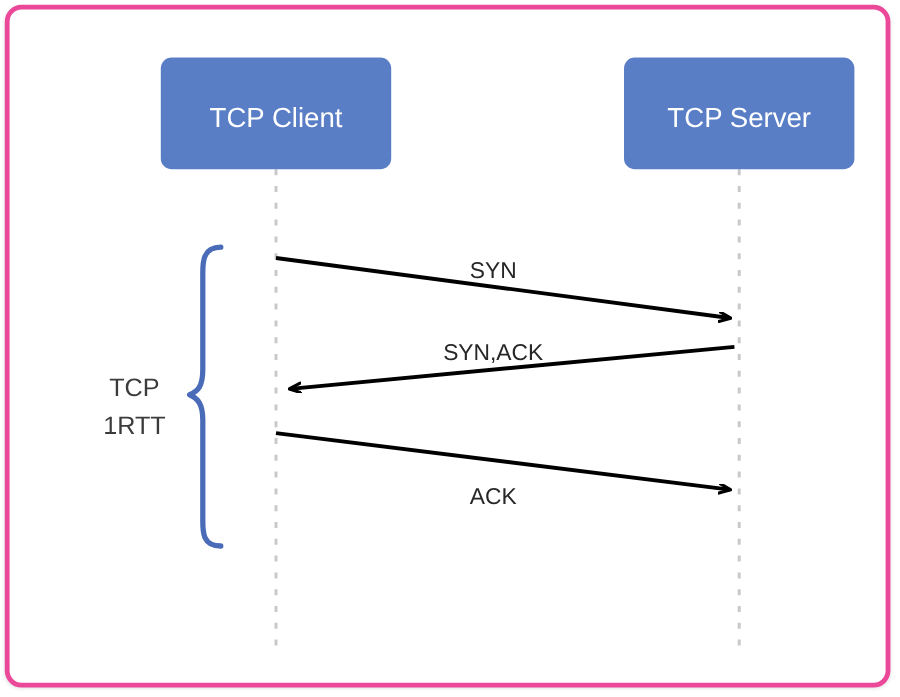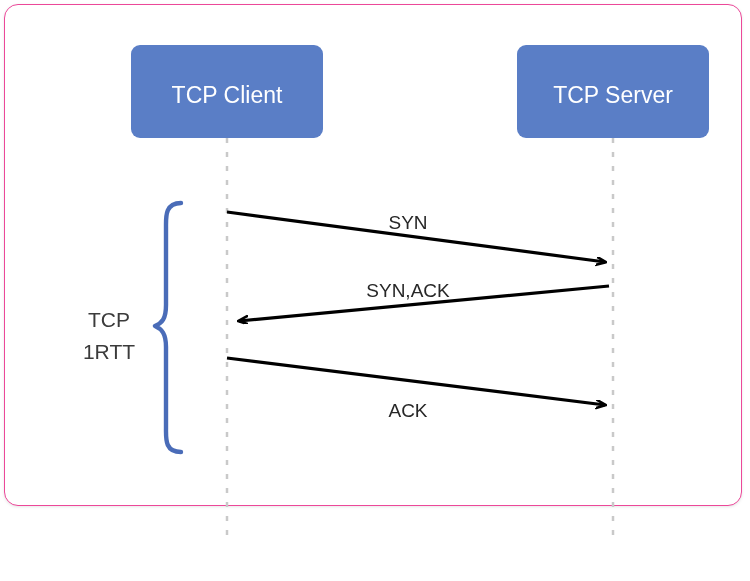--- a/index.html
+++ b/index.html
@@ -11,23 +11,23 @@
     width: 750px;
     height: 581px;
     font-family: "Liberation Sans", sans-serif;
     overflow: hidden;
   }
   #figure-card {
     position: absolute;
     left: 4px;
     top: 4px;
     width: 738px;
-    height: 502px;
+    height: 569px;
     background: #ffffff;
-    border: 1px solid #ec4899;
+    border: 4px solid #ec4899;
     border-radius: 14px;
     box-sizing: border-box;
     box-shadow: 0 1px 3px rgba(0,0,0,0.10);
   }
   #diagram-svg {
     position: absolute;
     left: 0;
     top: 0;
   }
   .node-label {

